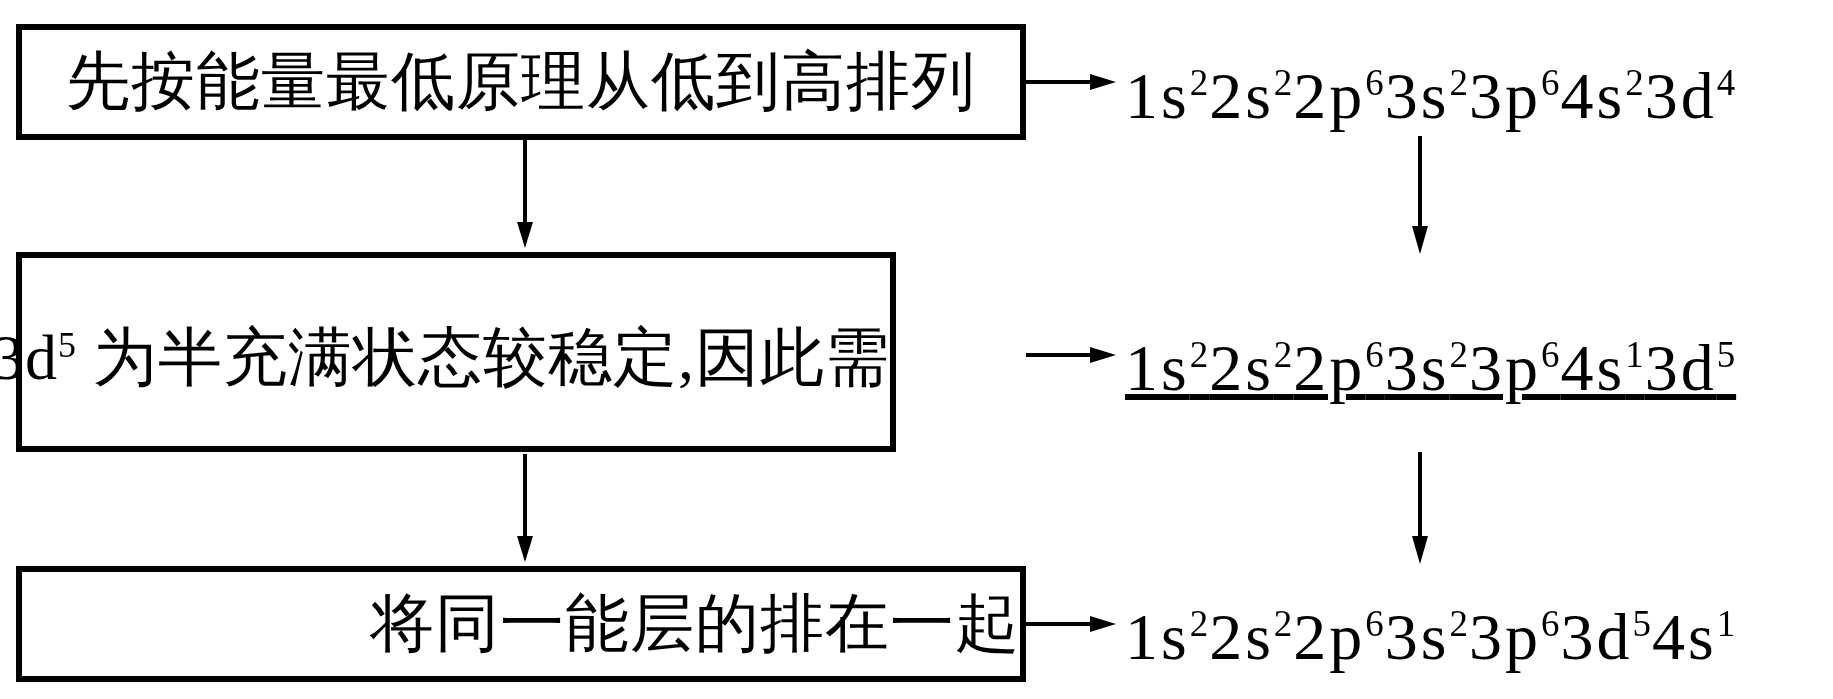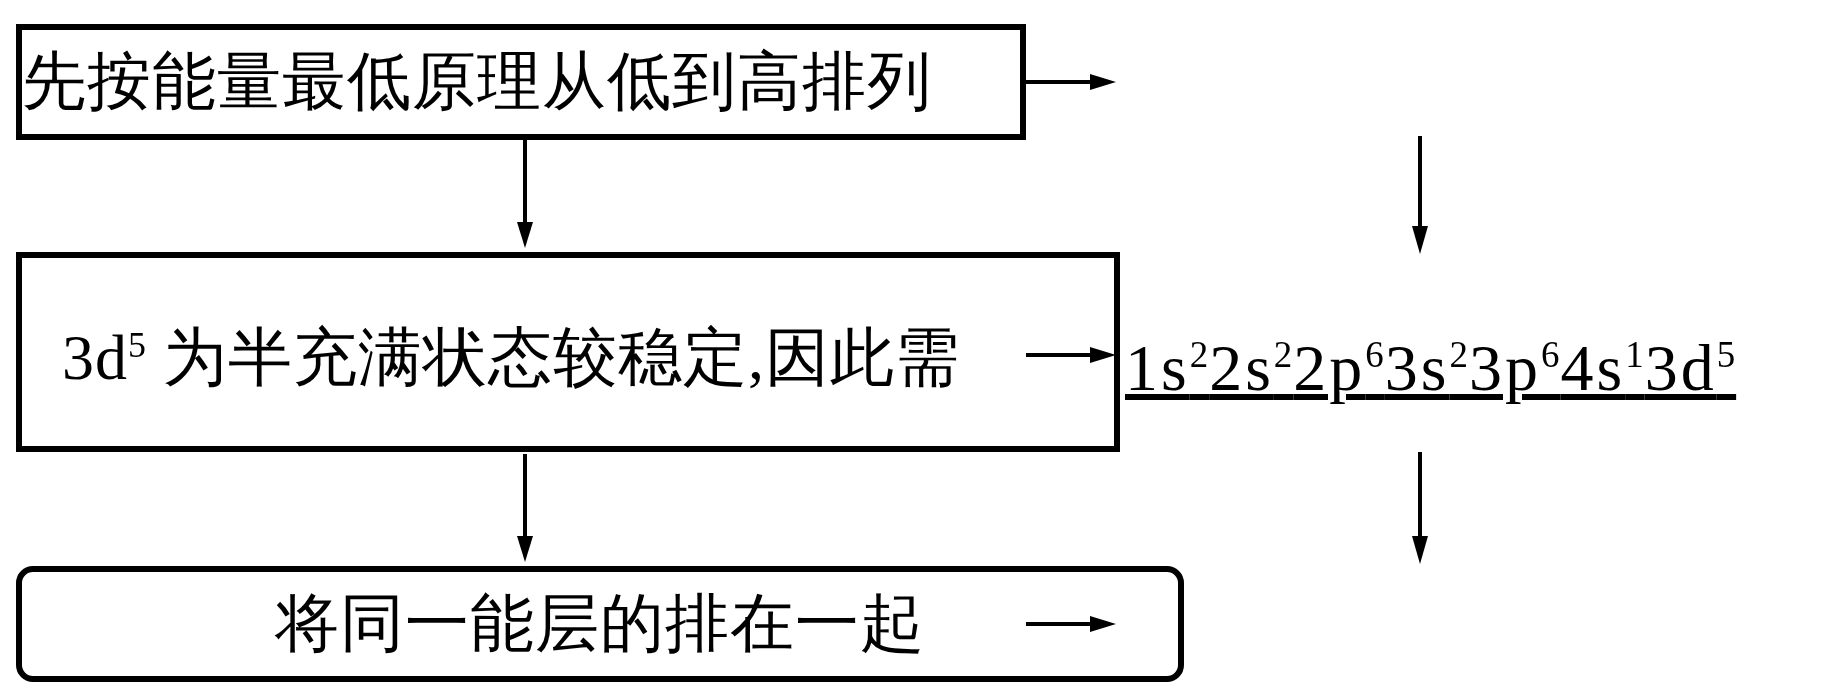--- a/index.html
+++ b/index.html
@@ -18,23 +18,23 @@
   }
   .step-box {
     position: absolute;
     box-sizing: border-box;
     border: 6px solid #000000;
     background: #ffffff;
     display: flex;
     flex-direction: column;
     justify-content: center;
   }
-  .box-1 { left: 16px; top: 24px;  width: 1010px; height: 116px; align-items: flex-start; }
-  .box-2 { left: 16px; top: 252px; width: 1104px; height: 200px; align-items: flex-start; padding-left: 40px; }
-  .box-3 { left: 16px; top: 566px; width: 1168px; height: 116px; align-items: center; border-radius: 17px; }
+  .box-1 { left: 16px; top: 24px;  width: 1010px; height: 116px; align-items: center; }
+  .box-2 { left: 16px; top: 252px; width: 880px; height: 200px; align-items: flex-end; padding-left: 40px; }
+  .box-3 { left: 16px; top: 566px; width: 1010px; height: 116px; align-items: flex-end; }
   .box-text {
     font-size: 64px;
     line-height: 90px;
     white-space: nowrap;
     letter-spacing: 1px;
   }
   .box-text sup {
     font-size: 0.56em;
     letter-spacing: 0;
   }
@@ -70,21 +70,23 @@
   </div>
 
   <div class="step-box box-2">
     <div class="box-text"><span>3d</span><sup>5</sup><span> 为半充满状态较稳定,因此需</span></div>
   </div>
 
   <div class="step-box box-3">
     <div class="box-text"><span>将同一能层的排在一起</span></div>
   </div>
 
+  <div class="formula formula-1"><span>1s</span><sup>2</sup><span>2s</span><sup>2</sup><span>2p</span><sup>6</sup><span>3s</span><sup>2</sup><span>3p</span><sup>6</sup><span>4s</span><sup>2</sup><span>3d</span><sup>4</sup></div>
   <div class="formula formula-2"><span>1s</span><sup>2</sup><span>2s</span><sup>2</sup><span>2p</span><sup>6</sup><span>3s</span><sup>2</sup><span>3p</span><sup>6</sup><span>4s</span><sup>1</sup><span>3d</span><sup>5</sup></div>
+  <div class="formula formula-3"><span>1s</span><sup>2</sup><span>2s</span><sup>2</sup><span>2p</span><sup>6</sup><span>3s</span><sup>2</sup><span>3p</span><sup>6</sup><span>3d</span><sup>5</sup><span>4s</span><sup>1</sup></div>
 
   <svg class="arrow-svg" style="left:511px; top:140px;" width="28" height="110" viewBox="0 0 28 110">
     <line x1="14" y1="0" x2="14" y2="86"></line>
     <polygon points="6,82 14,108 22,82"></polygon>
   </svg>
 
   <svg class="arrow-svg" style="left:511px; top:454px;" width="28" height="110" viewBox="0 0 28 110">
     <line x1="14" y1="0" x2="14" y2="86"></line>
     <polygon points="6,82 14,108 22,82"></polygon>
   </svg>

